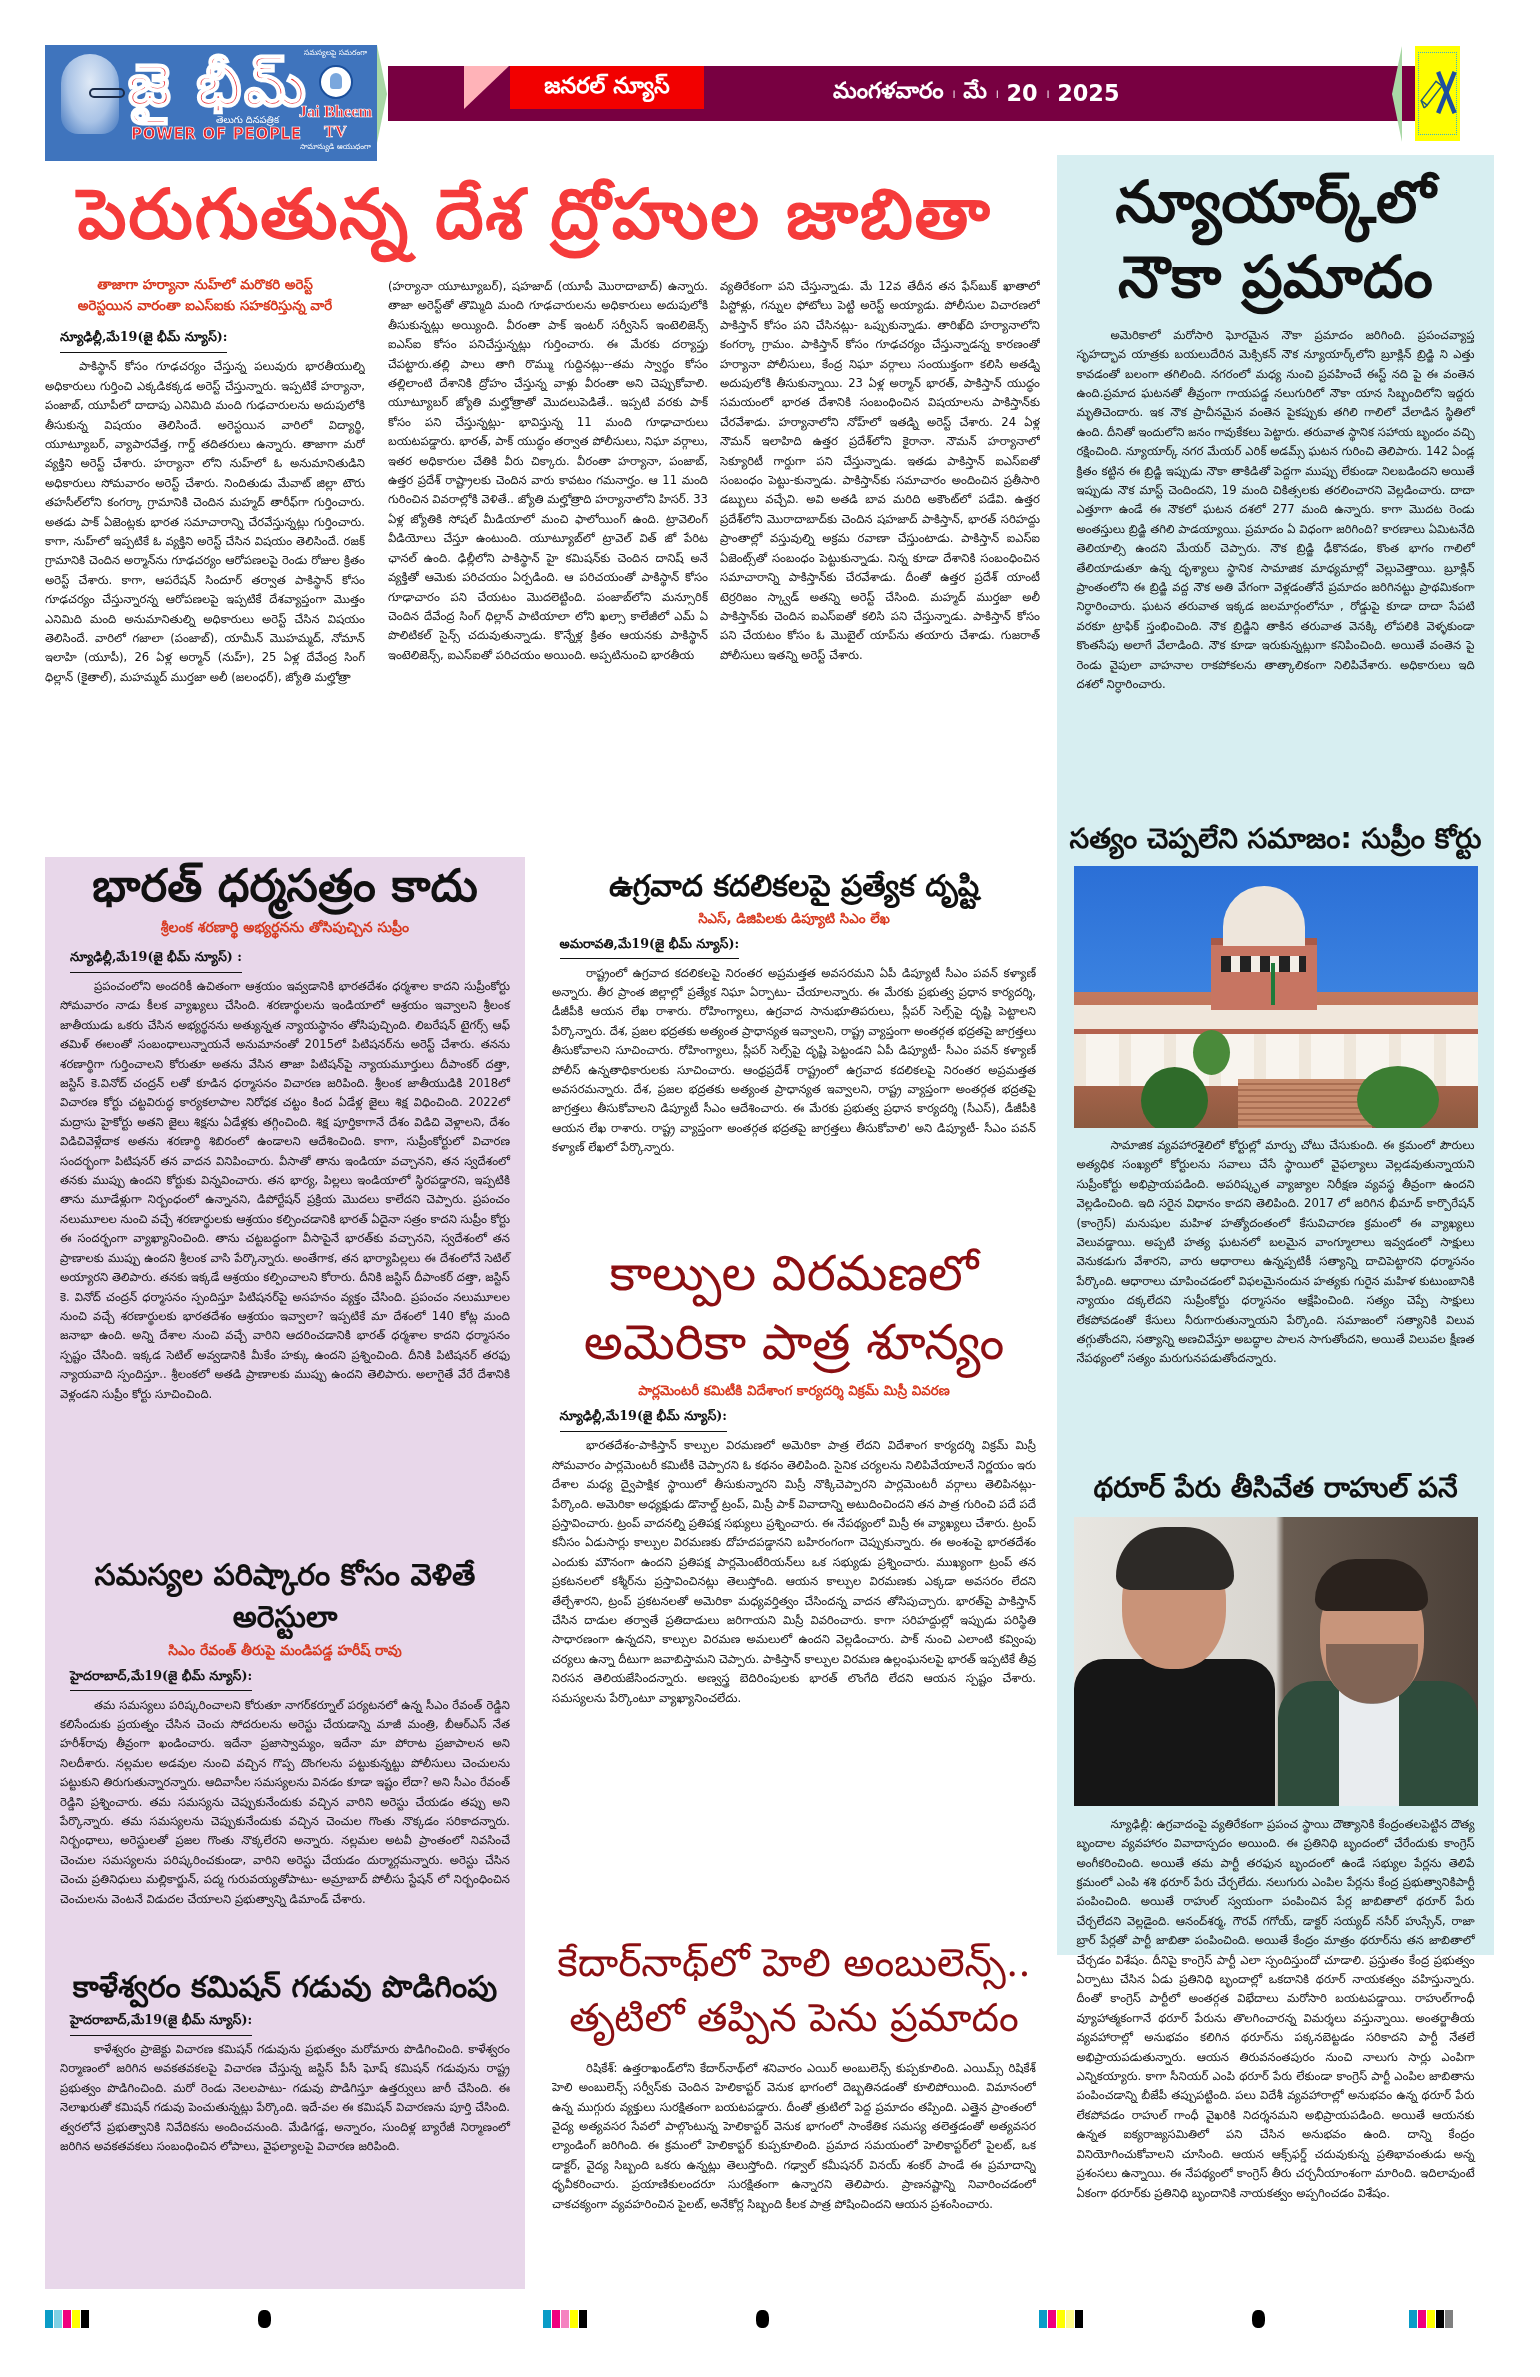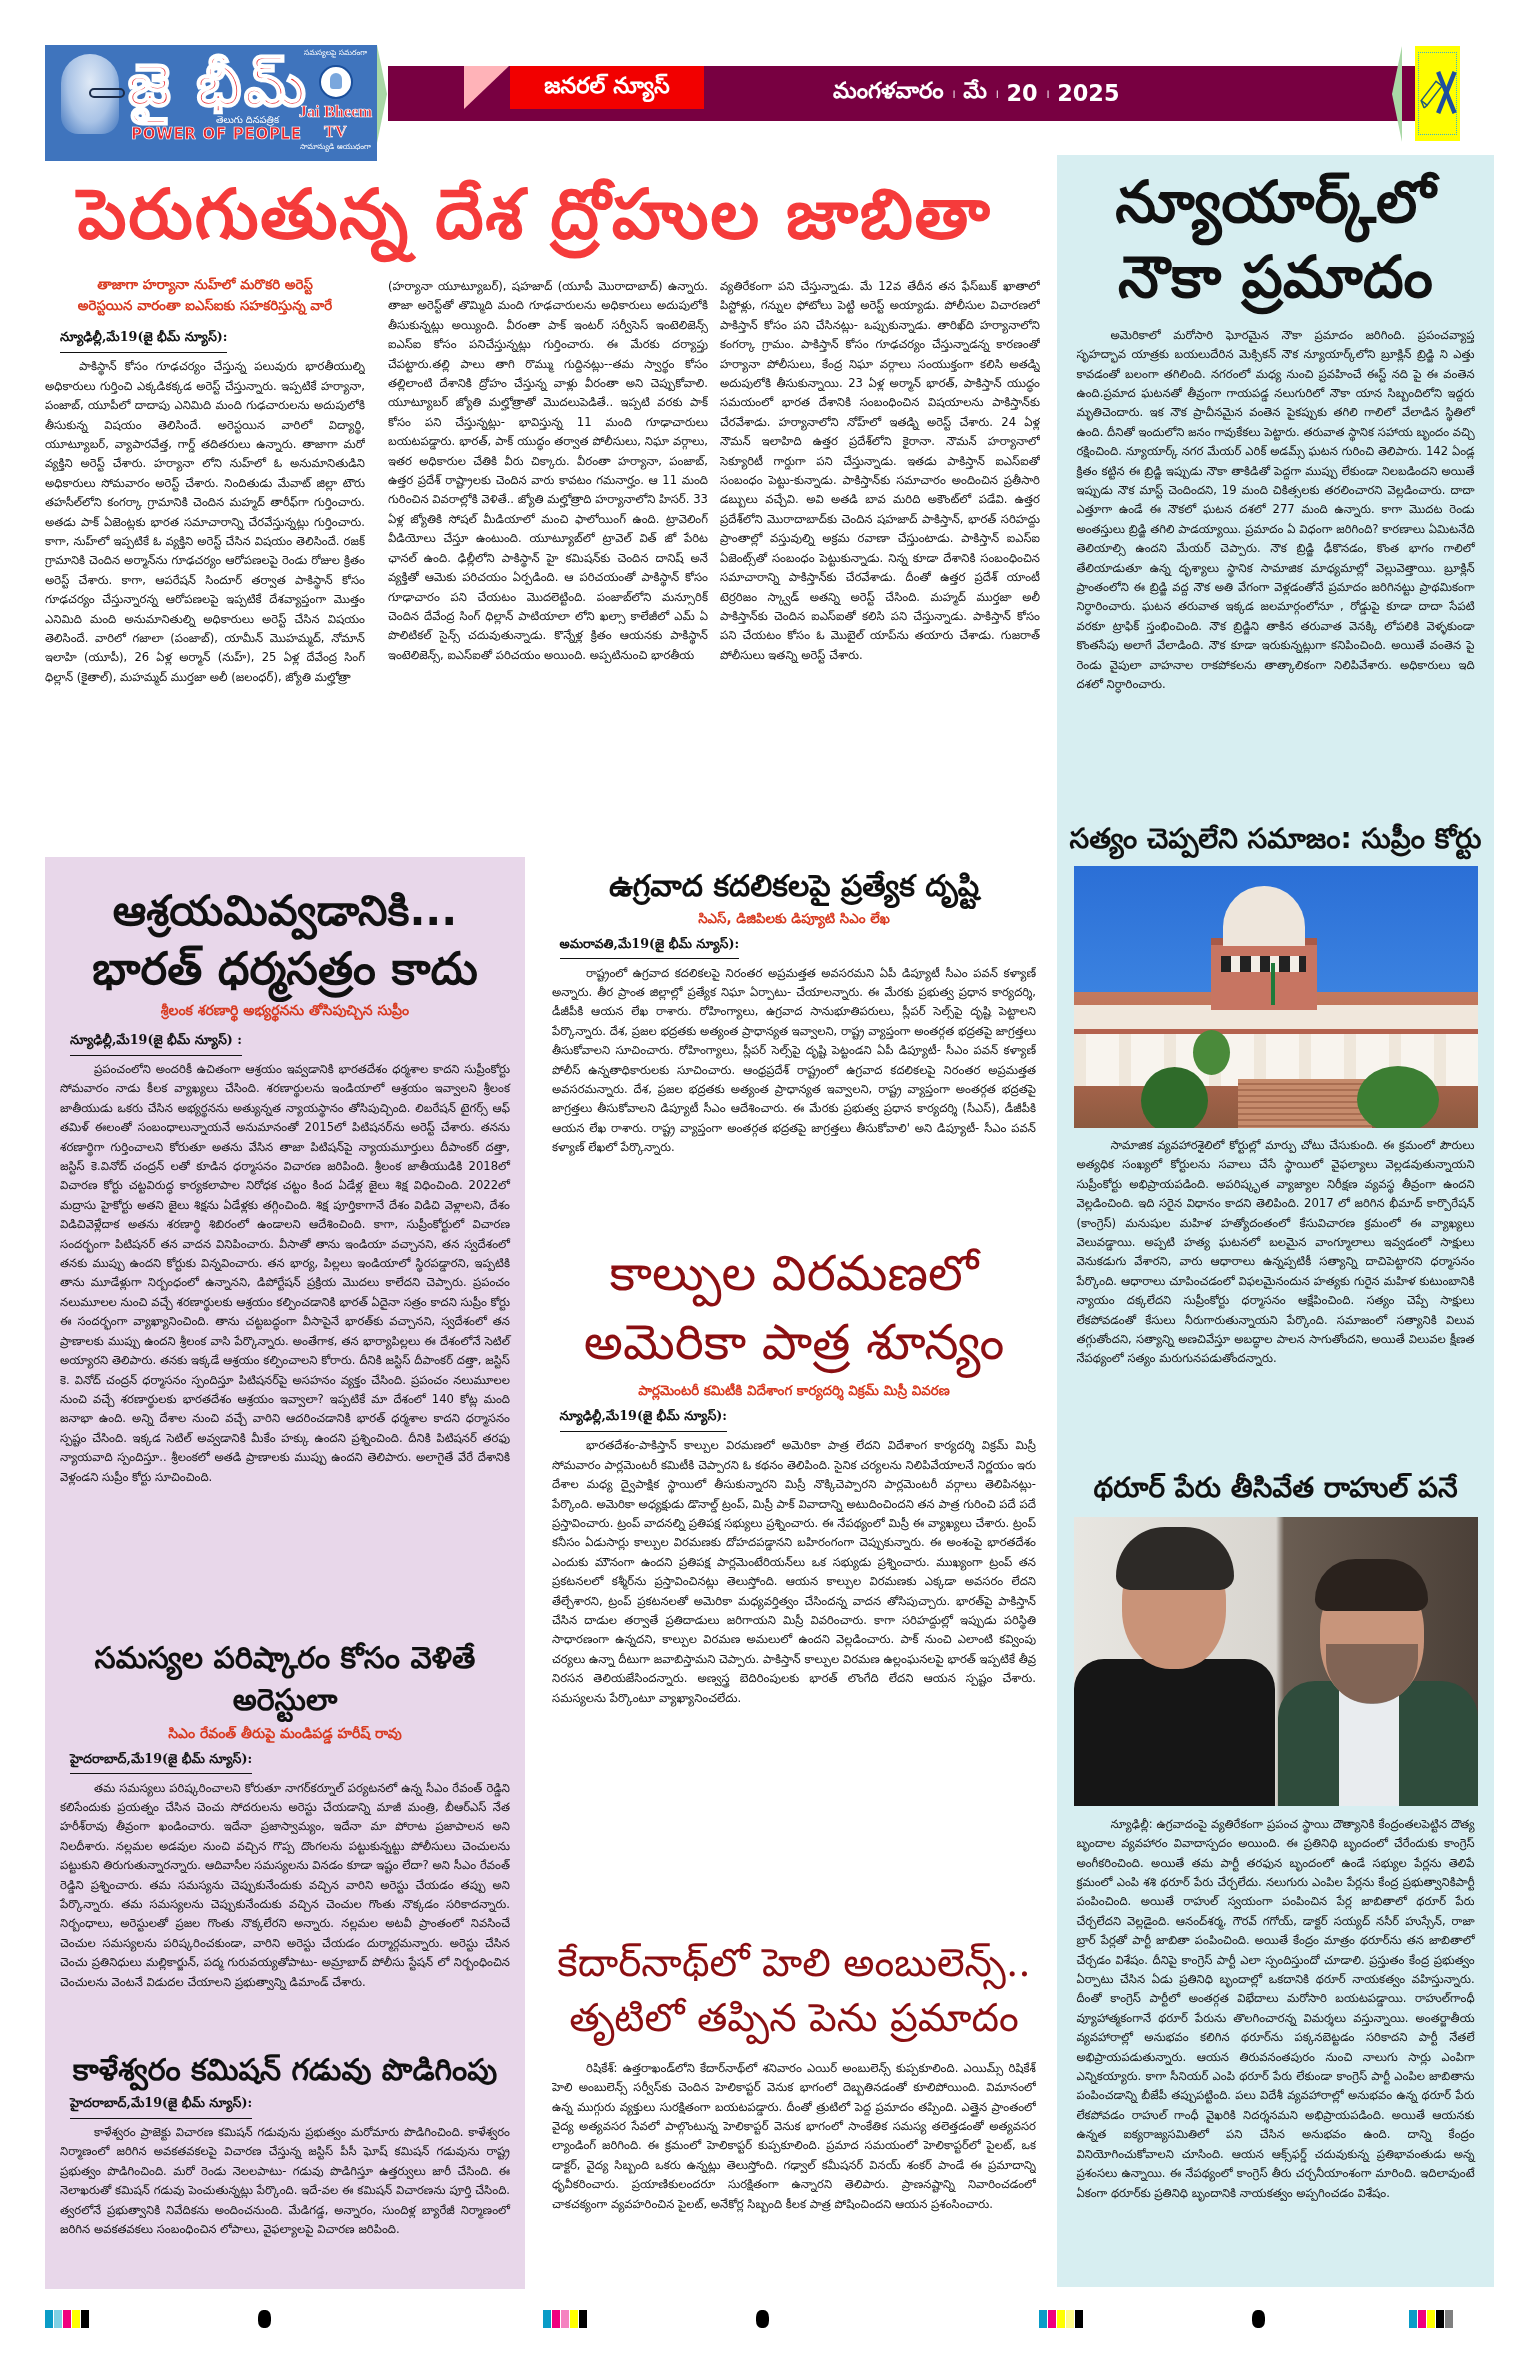--- a/index.html
+++ b/index.html
@@ -41,21 +41,21 @@
 
   .kicker { color: #d83a20; font-weight: bold; text-align: center; }
   .dateline-by { font-family: "DejaVu Serif", serif; font-weight: bold; font-size: 12.7px; color: #111; padding-bottom: 4.5px;
      border-bottom: 1.5px solid #111; display: inline-block; margin: 4.5px 0 4.5px 34px; }
   .body-text { font-size: 11.6px; line-height: 19.4px; color: #111; text-align: justify; }
   .body-text p { text-indent: 34px; }
 
   .col { position: absolute; }
 
   
-  .right-panel { position: absolute; left: 1057px; top: 155px; width: 437px; height: 2132px; background: #d7eef1; }
+  .right-panel { position: absolute; left: 1057px; top: 155px; width: 437px; height: 1800px; background: #d7eef1; }
   .rp-headline { font-size: 58px; font-weight: bold; color: #111; text-align: center; line-height: 75px; padding-top: 10.4px; }
   .rp-sub { font-size: 28px; font-weight: bold; text-align: center; color: #111; line-height: 37px; margin-top: 28px; }
 
   
   .lav-panel { position: absolute; left: 45px; top: 857px; width: 480px; height: 1432px; background: #e8d7ea; }
   .lav-head1 { font-size: 42px; font-weight: bold; text-align: center; line-height: 58px; padding-top: 25px; }
   .lav-head2 { font-size: 30px; font-weight: bold; text-align: center; line-height: 42px; }
 
   .mid-head { font-size: 30px; font-weight: bold; text-align: center; line-height: 42px; }
   .serif-head { font-family: "DejaVu Serif", serif; font-size: 49px; color: #8b0f12; text-align: center; line-height: 69px; }
@@ -200,21 +200,20 @@
       <div class="p2-hair"></div>
     </div>
     <div class="body-text" style="padding:9px 19.4px 0 19.4px; height:477px; overflow:hidden;">
       <p>న్యూఢిల్లీ: ఉగ్రవాదంపై వ్యతిరేకంగా ప్రపంచ స్థాయి దౌత్యానికి కేంద్రంతలపెట్టిన దౌత్య బృందాల వ్యవహారం వివాదాస్పదం అయింది. ఈ ప్రతినిధి బృందంలో చేరేందుకు కాంగ్రెస్ అంగీకరించింది. అయితే తమ పార్టీ తరఫున బృందంలో ఉండే సభ్యుల పేర్లను తెలిపే క్రమంలో ఎంపి శశి థరూర్ పేరు చేర్చలేదు. నలుగురు ఎంపిల పేర్లను కేంద్ర ప్రభుత్వానికిపార్టీ పంపించింది. అయితే రాహుల్ స్వయంగా పంపించిన పేర్ల జాబితాలో థరూర్ పేరు చేర్చలేదని వెల్లడైంది. ఆనంద్‌శర్మ, గౌరవ్ గగోయ్, డాక్టర్ సయ్యద్ నసీర్ హుస్సేన్, రాజా బ్రార్ పేర్లతో పార్టీ జాబితా పంపించింది. అయితే కేంద్రం మాత్రం థరూర్‌ను తన జాబితాలో చేర్చడం విశేషం. దీనిపై కాంగ్రెస్ పార్టీ ఎలా స్పందిస్తుందో చూడాలి. ప్రస్తుతం కేంద్ర ప్రభుత్వం ఏర్పాటు చేసిన ఏడు ప్రతినిధి బృందాల్లో ఒకదానికి థరూర్ నాయకత్వం వహిస్తున్నారు. దీంతో కాంగ్రెస్ పార్టీలో అంతర్గత విభేదాలు మరోసారి బయటపడ్డాయి. రాహుల్‌గాంధీ వ్యూహాత్మకంగానే థరూర్ పేరును తొలగించారన్న విమర్శలు వస్తున్నాయి. అంతర్జాతీయ వ్యవహారాల్లో అనుభవం కలిగిన థరూర్‌ను పక్కనబెట్టడం సరికాదని పార్టీ నేతలే అభిప్రాయపడుతున్నారు. ఆయన తిరువనంతపురం నుంచి నాలుగు సార్లు ఎంపిగా ఎన్నికయ్యారు. కాగా సీనియర్ ఎంపి థరూర్ పేరు లేకుండా కాంగ్రెస్ పార్టీ ఎంపిల జాబితాను పంపించడాన్ని బీజేపీ తప్పుపట్టింది. పలు విదేశీ వ్యవహారాల్లో అనుభవం ఉన్న థరూర్ పేరు లేకపోవడం రాహుల్ గాంధీ వైఖరికి నిదర్శనమని అభిప్రాయపడింది. అయితే ఆయనకు ఉన్నత ఐక్యరాజ్యసమితిలో పని చేసిన అనుభవం ఉంది. దాన్ని కేంద్రం వినియోగించుకోవాలని చూసింది. ఆయన ఆక్స్‌ఫర్డ్ చదువుకున్న ప్రతిభావంతుడు అన్న ప్రశంసలు ఉన్నాయి. ఈ నేపథ్యంలో కాంగ్రెస్ తీరు చర్చనీయాంశంగా మారింది. ఇదిలావుంటే ఏకంగా థరూర్‌కు ప్రతినిధి బృందానికి నాయకత్వం అప్పగించడం విశేషం.</p>
     </div>
   </div>
 </aside>
 
 <section class="lav-panel">
   <div>
-    <div class="lav-head1">ఆశ్రయమివ్వడానికి...</div>
     <div class="lav-head1" style="padding-top:0; font-size:45px;">భారత్ ధర్మసత్రం కాదు</div>
     <div class="kicker" style="font-size:14px; line-height:25px;">శ్రీలంక శరణార్థి అభ్యర్థనను తోసిపుచ్చిన సుప్రీం</div>
     <div class="dateline-by" style="margin-left:25px; margin-top:9px;">న్యూఢిల్లీ,మే19(జై భీమ్ న్యూస్) :</div>
     <div class="body-text" style="padding:0 15px; height:574px; overflow:hidden;">
       <p>ప్రపంచంలోని అందరికీ ఉచితంగా ఆశ్రయం ఇవ్వడానికి భారతదేశం ధర్మశాల కాదని సుప్రీంకోర్టు సోమవారం నాడు కీలక వ్యాఖ్యలు చేసింది. శరణార్థులను ఇండియాలో ఆశ్రయం ఇవ్వాలని శ్రీలంక జాతీయుడు ఒకరు చేసిన అభ్యర్థనను అత్యున్నత న్యాయస్థానం తోసిపుచ్చింది. లిబరేషన్ టైగర్స్ ఆఫ్ తమిళ్ ఈలంతో సంబంధాలున్నాయనే అనుమానంతో 2015లో పిటిషనర్‌ను అరెస్ట్ చేశారు. తనను శరణార్థిగా గుర్తించాలని కోరుతూ అతను వేసిన తాజా పిటిషన్‌పై న్యాయమూర్తులు దీపాంకర్ దత్తా, జస్టిస్ కె.వినోద్ చంద్రన్ లతో కూడిన ధర్మాసనం విచారణ జరిపింది. శ్రీలంక జాతీయుడికి 2018లో విచారణ కోర్టు చట్టవిరుద్ధ కార్యకలాపాల నిరోధక చట్టం కింద ఏడేళ్ల జైలు శిక్ష విధించింది. 2022లో మద్రాసు హైకోర్టు అతని జైలు శిక్షను ఏడేళ్లకు తగ్గించింది. శిక్ష పూర్తికాగానే దేశం విడిచి వెళ్లాలని, దేశం విడిచివెళ్లేదాక అతను శరణార్థి శిబిరంలో ఉండాలని ఆదేశించింది. కాగా, సుప్రీంకోర్టులో విచారణ సందర్భంగా పిటిషనర్ తన వాదన వినిపించారు. వీసాతో తాను ఇండియా వచ్చానని, తన స్వదేశంలో తనకు ముప్పు ఉందని కోర్టుకు విన్నవించారు. తన భార్య, పిల్లలు ఇండియాలో స్థిరపడ్డారని, ఇప్పటికి తాను మూడేళ్లుగా నిర్బంధంలో ఉన్నానని, డిపోర్టేషన్ ప్రక్రియ మొదలు కాలేదని చెప్పారు. ప్రపంచం నలుమూలల నుంచి వచ్చే శరణార్థులకు ఆశ్రయం కల్పించడానికి భారత్ ఏదైనా సత్రం కాదని సుప్రీం కోర్టు ఈ సందర్భంగా వ్యాఖ్యానించింది. తాను చట్టబద్ధంగా వీసాపైనే భారత్‌కు వచ్చానని, స్వదేశంలో తన ప్రాణాలకు ముప్పు ఉందని శ్రీలంక వాసి పేర్కొన్నారు. అంతేగాక, తన భార్యాపిల్లలు ఈ దేశంలోనే సెటిల్ అయ్యారని తెలిపారు. తనకు ఇక్కడే ఆశ్రయం కల్పించాలని కోరారు. దీనికి జస్టిస్ దీపాంకర్ దత్తా, జస్టిస్ కె. వినోద్ చంద్రన్ ధర్మాసనం స్పందిస్తూ పిటిషనర్‌పై అసహనం వ్యక్తం చేసింది. ప్రపంచం నలుమూలల నుంచి వచ్చే శరణార్థులకు భారతదేశం ఆశ్రయం ఇవ్వాలా? ఇప్పటికే మా దేశంలో 140 కోట్ల మంది జనాభా ఉంది. అన్ని దేశాల నుంచి వచ్చే వారిని ఆదరించడానికి భారత్ ధర్మశాల కాదని ధర్మాసనం స్పష్టం చేసింది. ఇక్కడ సెటిల్ అవ్వడానికి మీకేం హక్కు ఉందని ప్రశ్నించింది. దీనికి పిటిషనర్ తరఫు న్యాయవాది స్పందిస్తూ.. శ్రీలంకలో అతడి ప్రాణాలకు ముప్పు ఉందని తెలిపారు. అలాగైతే వేరే దేశానికి వెళ్లండని సుప్రీం కోర్టు సూచించింది.</p>
     </div>
   </div>
 
   <div style="margin-top:3px;">
     <div class="lav-head2">సమస్యల పరిష్కారం కోసం వెళితే అరెస్టులా</div>

